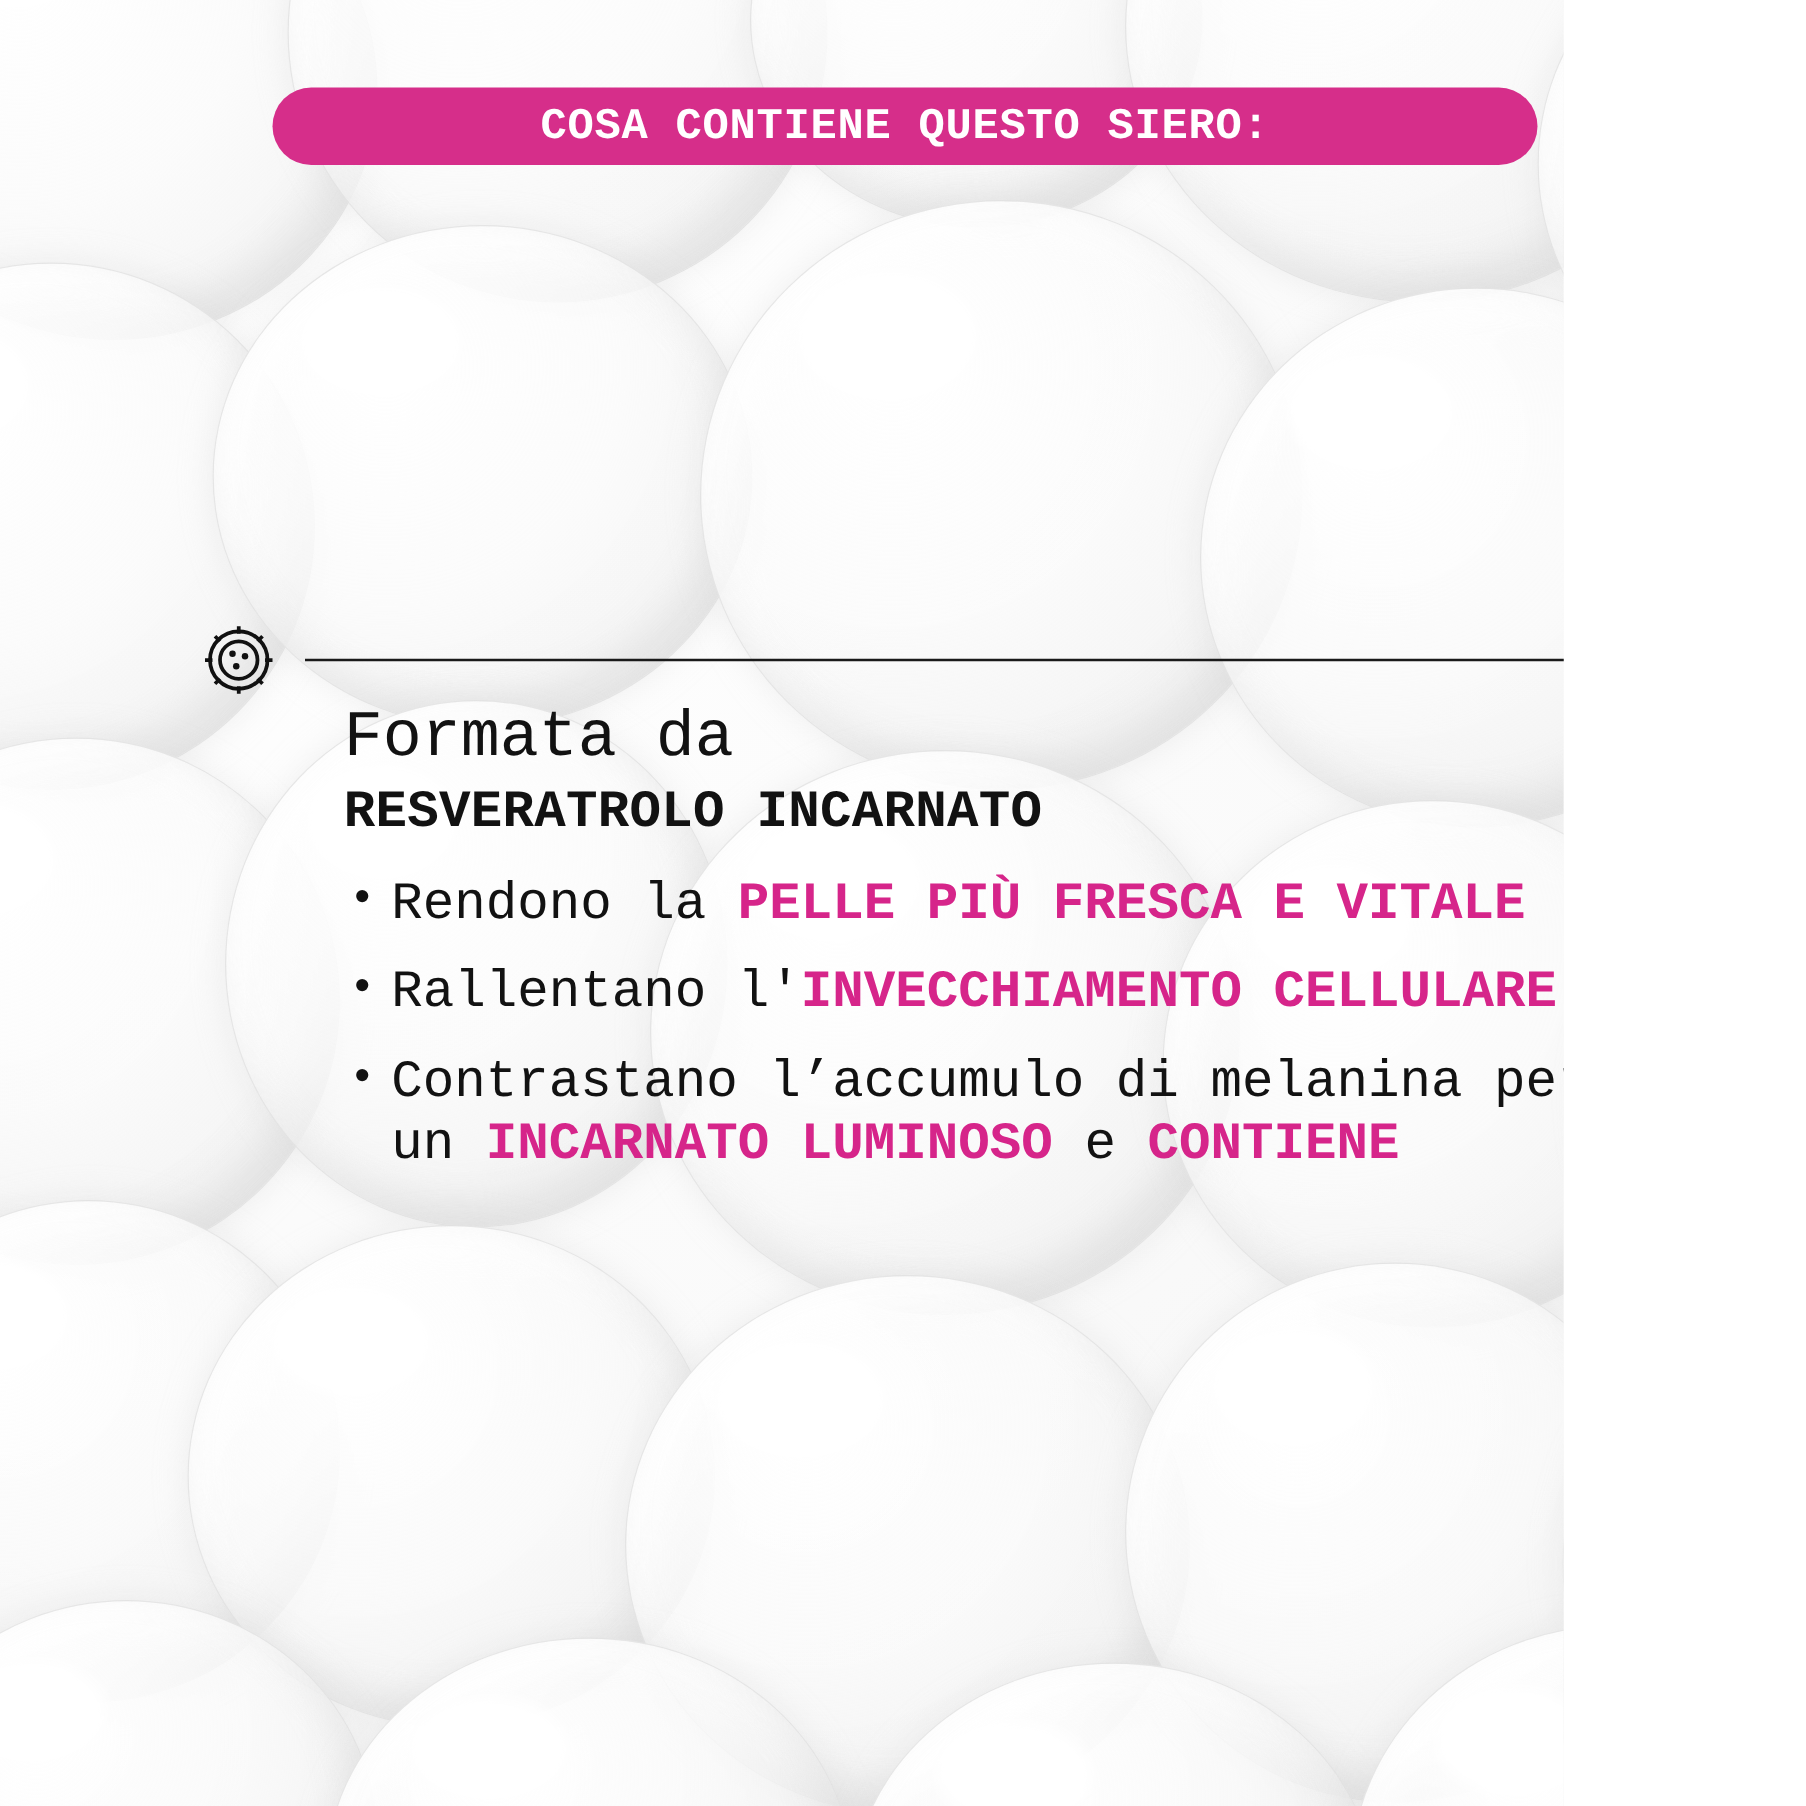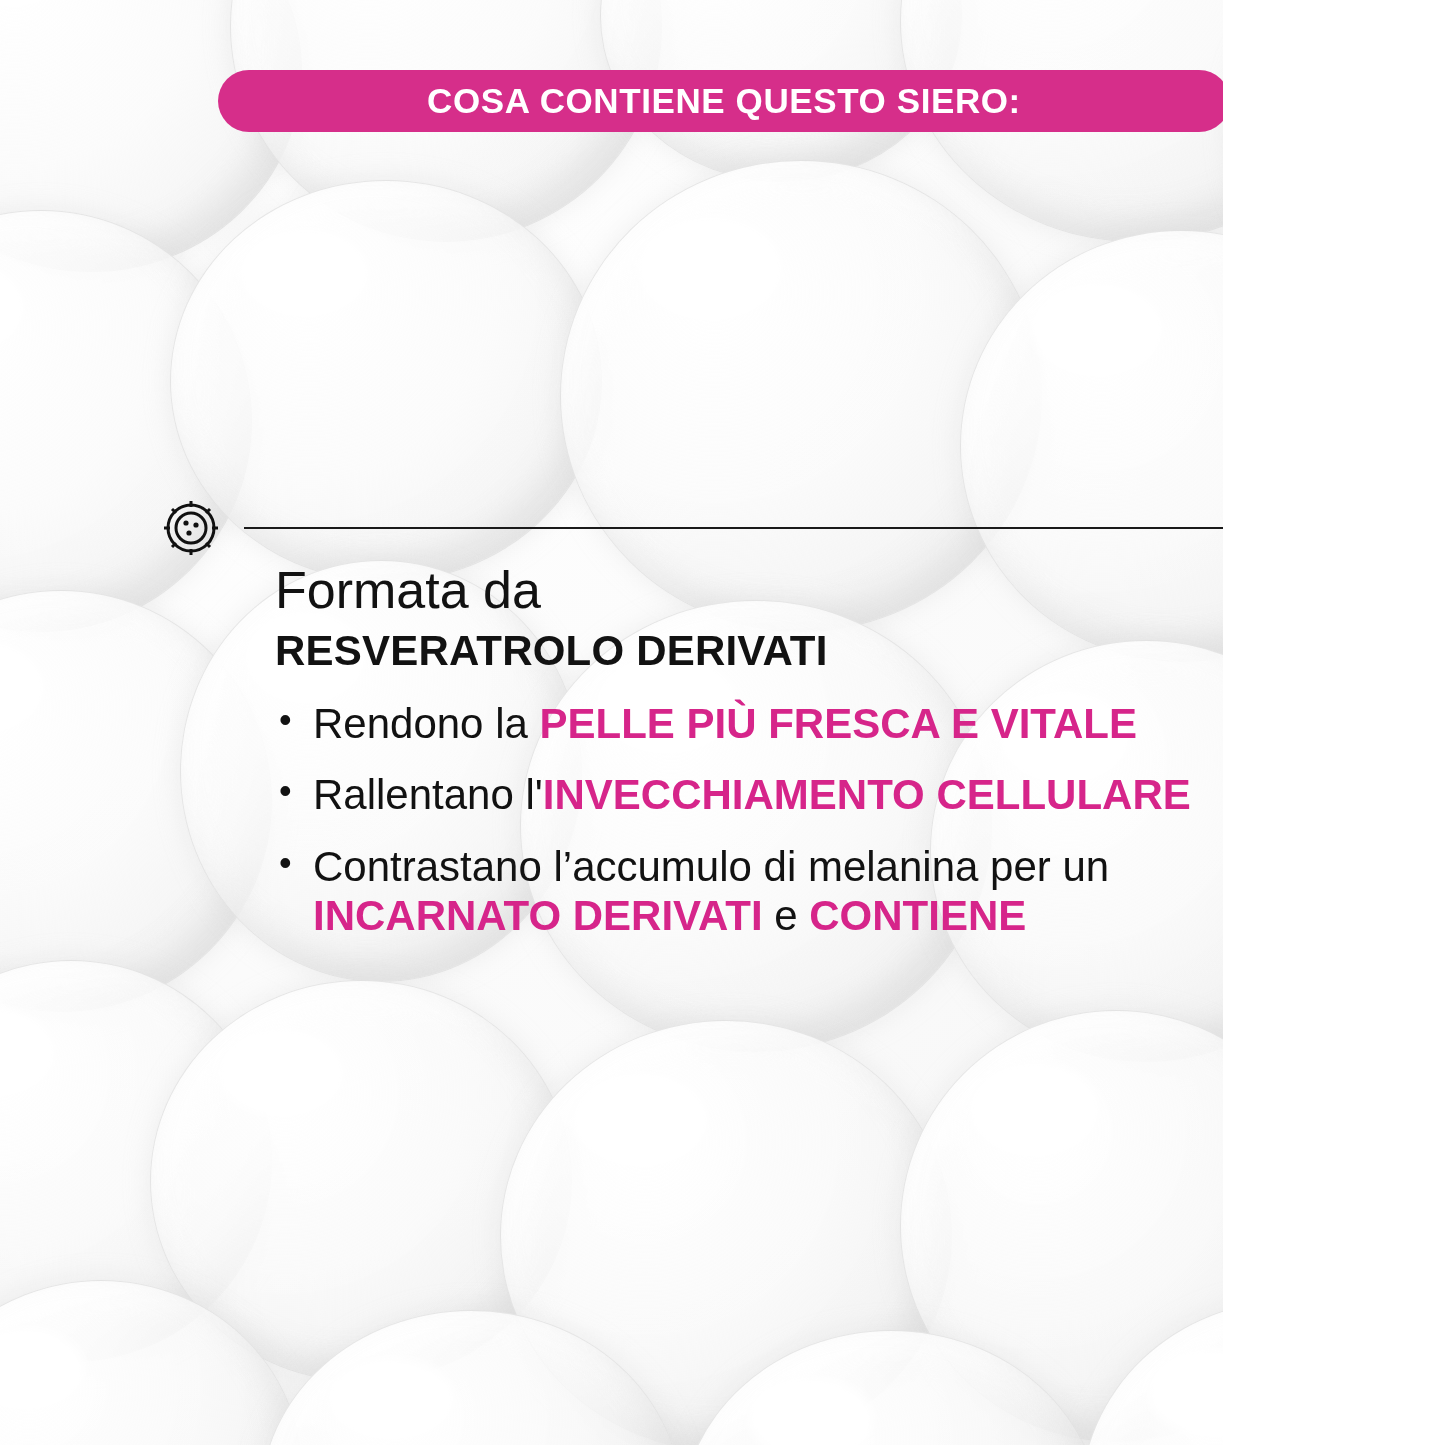--- a/index.html
+++ b/index.html
@@ -6,21 +6,22 @@
     margin: 0;
     padding: 0;
     background: #ffffff;
   }
   .canvas {
     position: relative;
     width: 1223px;
     height: 1445px;
     overflow: hidden;
     background: #fdfdfd;
-    font-family: Liberation Sans, sans-serif;
+    font-family: Liberation Mono, monospace;
+    padding-left: 28px;
   }
 
   
   .bg {
     position: absolute;
     inset: 0;
     overflow: hidden;
     background:
       radial-gradient(circle at 20% 15%, #ffffff 0%, #fafafa 60%, #f4f4f4 100%),
       #fbfbfb;
@@ -215,30 +216,30 @@
         <line x1="50" y1="12" x2="46" y2="16" stroke="#111" stroke-width="3"></line>
         <line x1="16" y1="46" x2="12" y2="50" stroke="#111" stroke-width="3"></line>
       </svg>
     </span>
     <span class="rule-line"></span>
   </div>
 
   <div class="body-block">
     <div class="formata">Formata da</div>
     <div class="ingredients">
-      <div>RESVERATROLO DERIVATI</div>
+      <div>RESVERATROLO INCARNATO</div>
     </div>
 
 
     <ul class="bullets">
       <li>
         <span>Rendono la </span><span class="hl">PELLE PIÙ FRESCA E VITALE</span>
       </li>
       <li>
         <span>Rallentano l'</span><span class="hl">INVECCHIAMENTO CELLULARE</span>
       </li>
       <li>
-        <span>Contrastano l’accumulo di melanina per un </span><span class="hl">INCARNATO DERIVATI</span><span> e </span><span class="hl">CONTIENE</span>
+        <span>Contrastano l’accumulo di melanina per un </span><span class="hl">INCARNATO LUMINOSO</span><span> e </span><span class="hl">CONTIENE</span>
       </li>
     </ul>
   </div>
 
 </div>
 
 </body></html>

